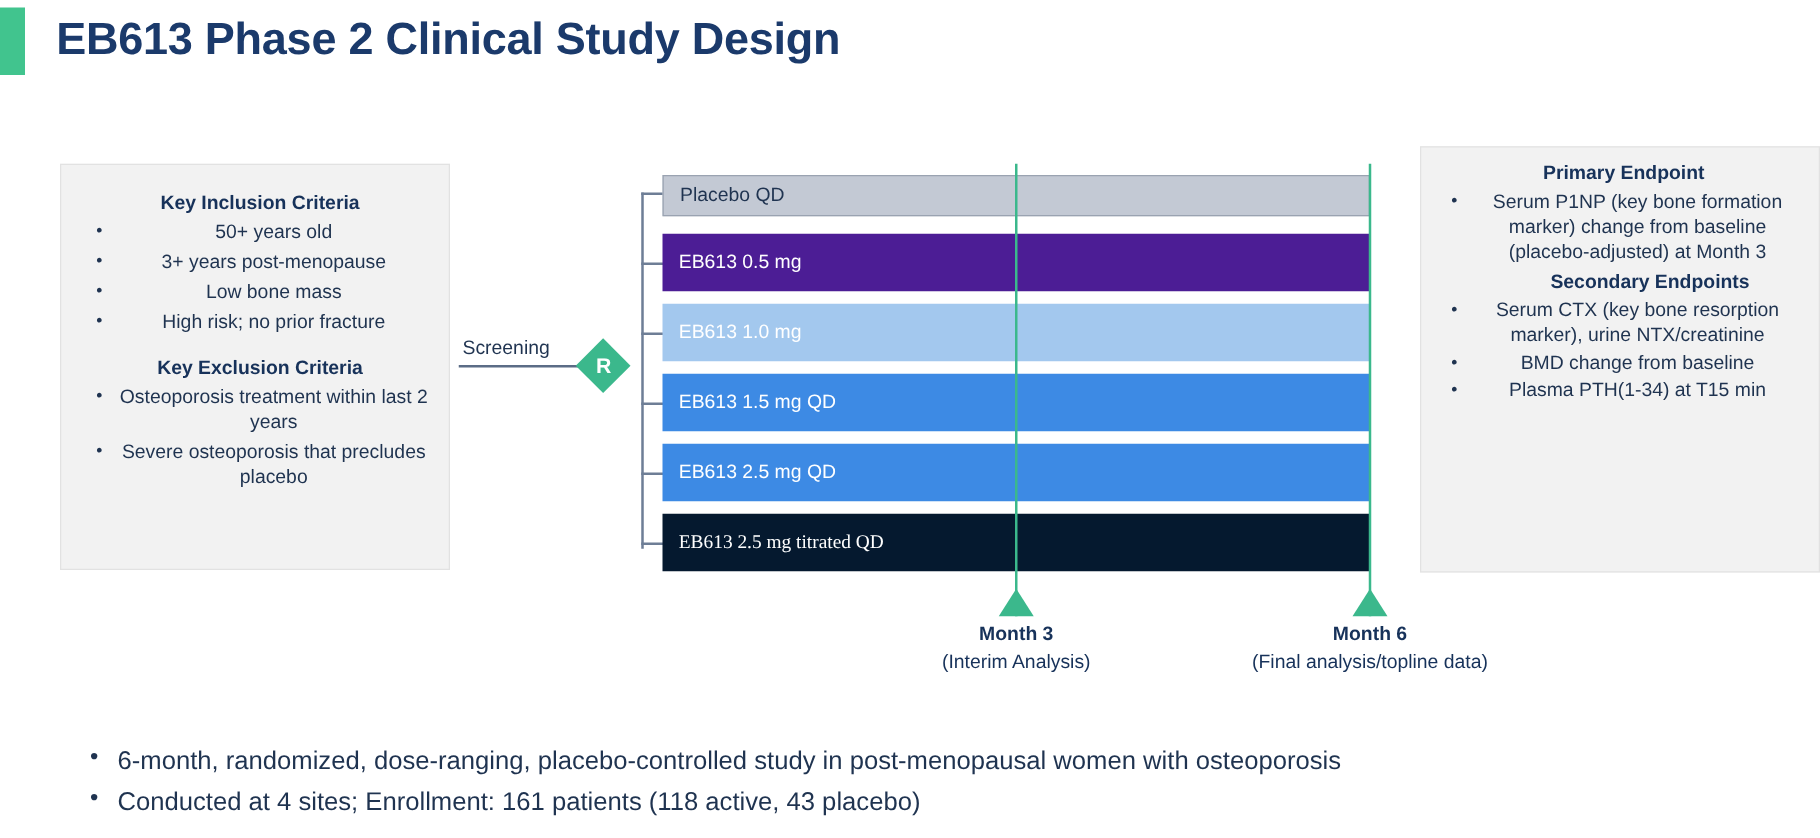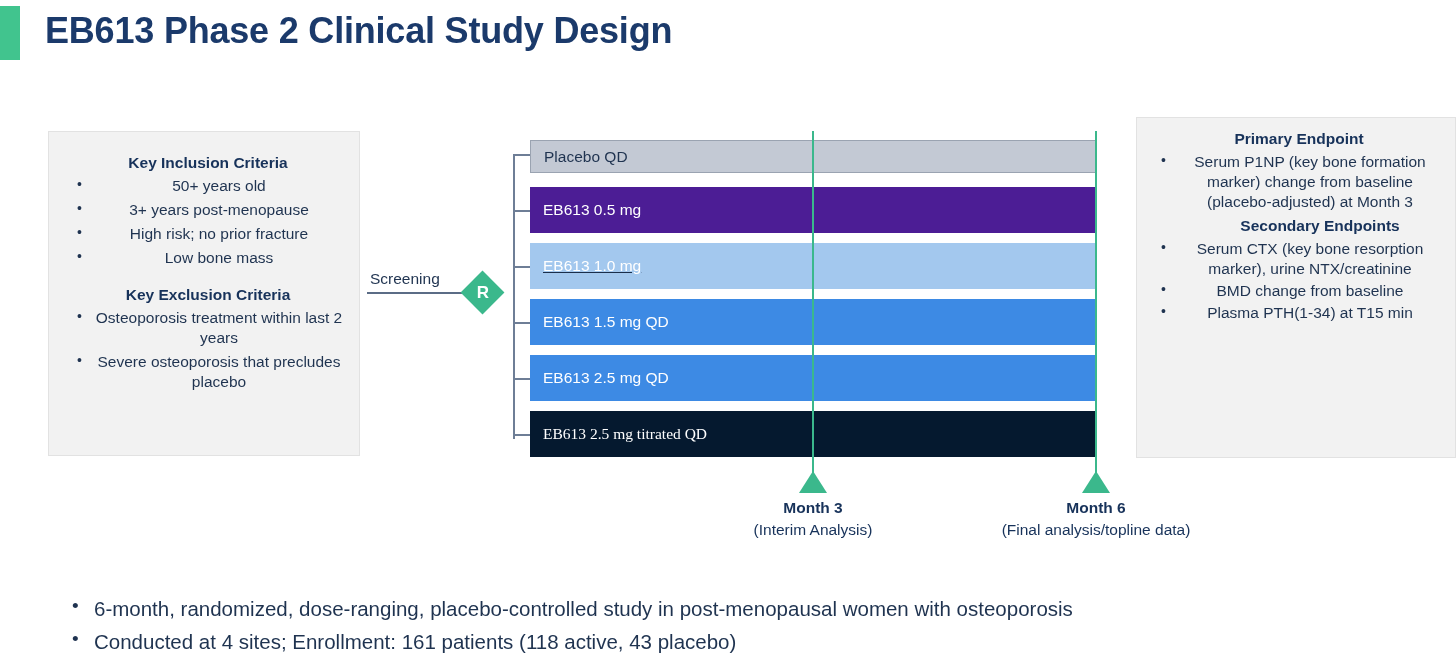--- a/index.html
+++ b/index.html
@@ -126,22 +126,22 @@
 
 <div id="title-accent"></div>
 <div id="page-title">EB613 Phase 2 Clinical Study Design</div>
 
 <div class="side-panel" id="panel-inclusion">
   <div class="inner">
     <div class="panel-heading">Key Inclusion Criteria</div>
     <ul class="panel-list">
       <li>50+ years old</li>
       <li>3+ years post-menopause</li>
+      <li>Low bone mass</li>
       <li>High risk; no prior fracture</li>
-      <li>Low bone mass</li>
     </ul>
     <div class="gap"></div>
     <div class="panel-heading">Key Exclusion Criteria</div>
     <ul class="panel-list">
       <li>Osteoporosis treatment within last 2 years</li>
       <li>Severe osteoporosis that precludes placebo</li>
     </ul>
   </div>
 </div>
 
@@ -177,21 +177,21 @@
     <div class="tree-stub" style="top: 434px;"></div>
   </div>
 
 <div id="arms">
     <div class="arm" style="top: 140px; height: 33px; background: rgb(195, 201, 212); border: 1px solid rgb(154, 163, 177);">
       <span class="arm-label" style="color: rgb(31, 51, 80);">Placebo QD</span>
     </div>
     <div class="arm" style="top: 187px; height: 46px; background: #4c1d95;">
       <span class="arm-label" style="color: rgb(255, 255, 255);">EB613 0.5 mg</span>
     </div>
-    <div class="arm" style="top: 243px; height: 46px; background: rgb(163, 200, 238); text-decoration: underline;">
+    <div class="arm" style="top: 243px; height: 46px; background: rgb(163, 200, 238);">
       <span class="arm-label" style="color: rgb(255, 255, 255);">EB613 1.0 mg</span>
     </div>
     <div class="arm" style="top: 299px; height: 46px; background: rgb(61, 138, 228);">
       <span class="arm-label" style="color: rgb(255, 255, 255);">EB613 1.5 mg QD</span>
     </div>
     <div class="arm" style="top: 355px; height: 46px; background: rgb(61, 138, 228);">
       <span class="arm-label" style="color: #ffffff;">EB613 2.5 mg QD</span>
     </div>
     <div class="arm" style="top: 411px; height: 46px; background: rgb(5, 25, 47); font-family: Liberation Serif, serif;">
       <span class="arm-label" style="color: rgb(255, 255, 255);">EB613 2.5 mg titrated QD</span>

